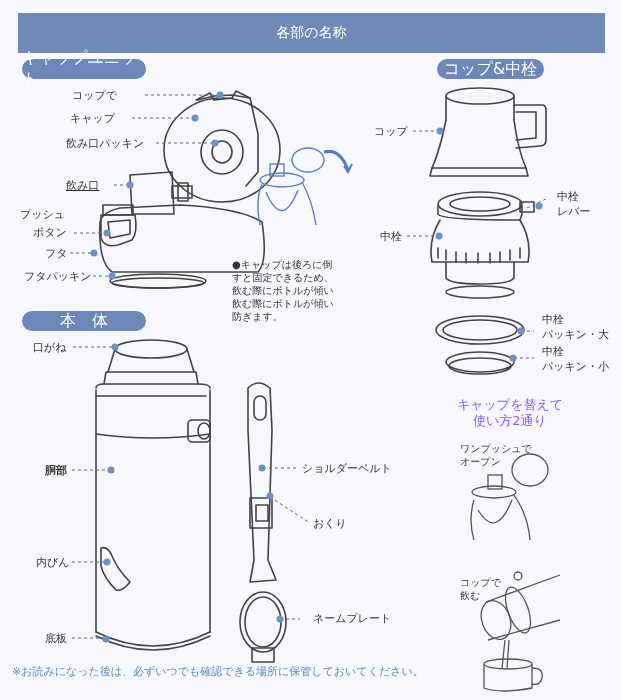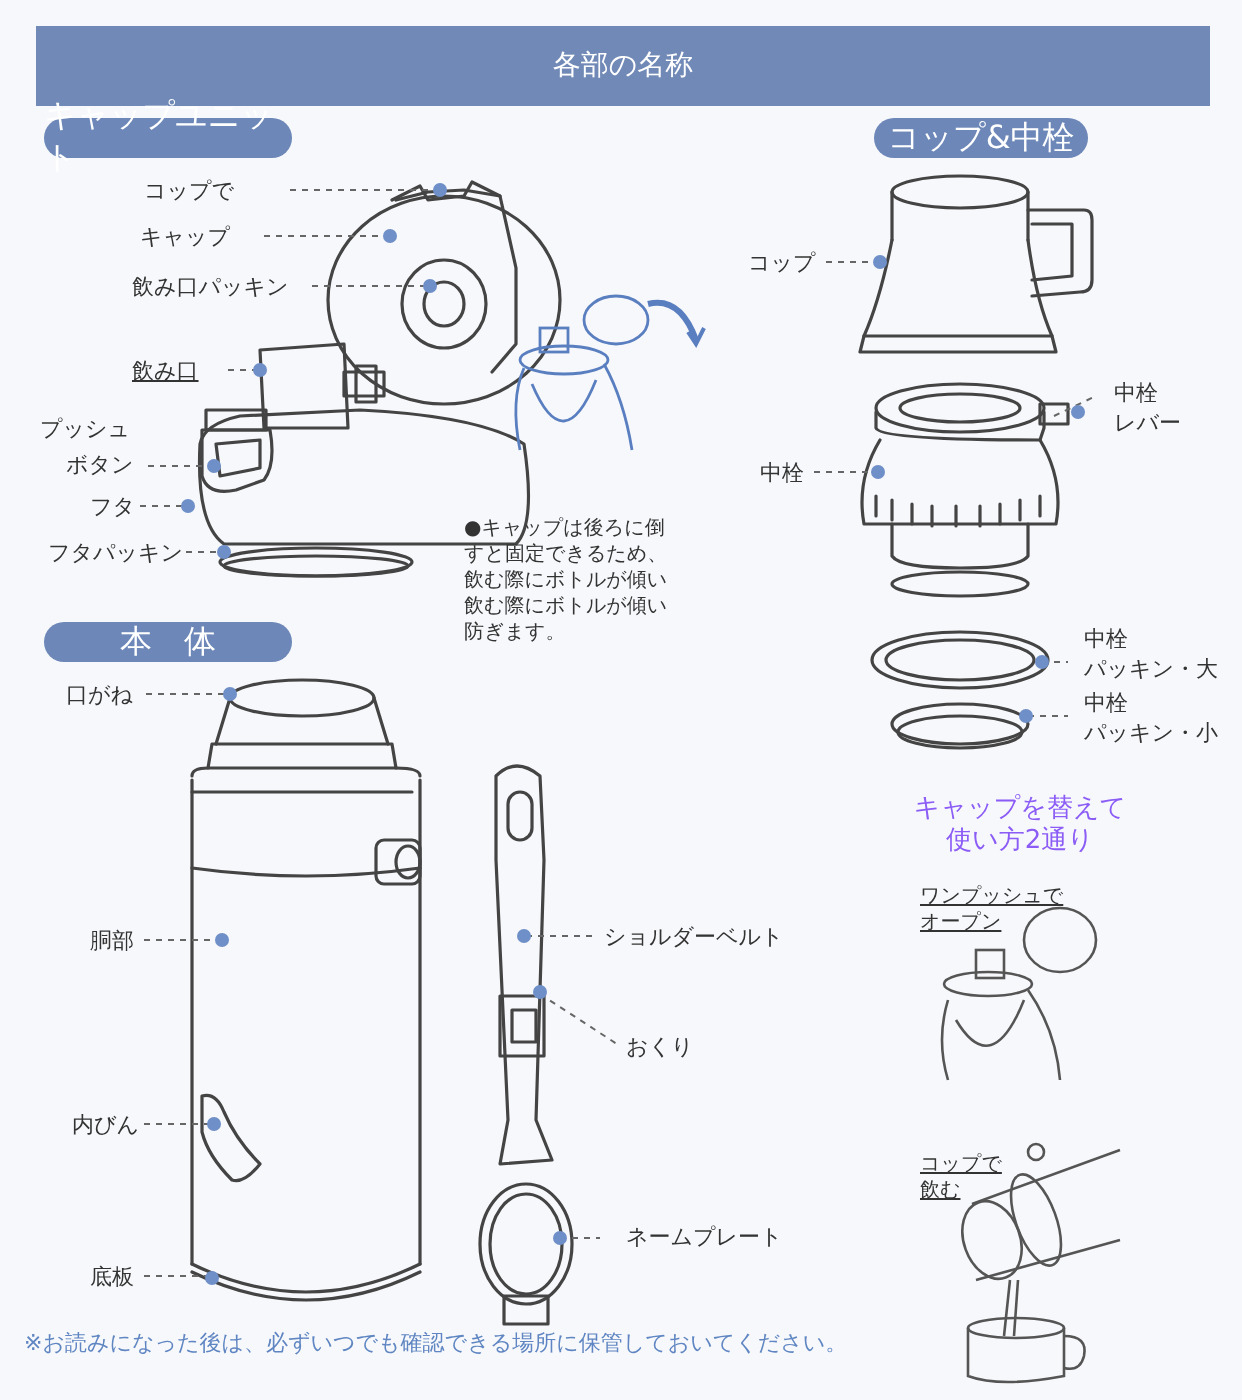--- a/index.html
+++ b/index.html
@@ -5,21 +5,21 @@
   * { box-sizing: border-box; margin: 0; padding: 0; }
   html, body { width: 621px; height: 700px; background: #f7f8fb; overflow: hidden; }
   body { position: relative; font-family: "DejaVu Sans", sans-serif; color: #333; }
   .title-bar { position: absolute; left: 18px; top: 13px; width: 587px; height: 40px; background: #7089b6; color: #fff; font-size: 14px; display: flex; align-items: center; justify-content: center; }
   .pill { position: absolute; height: 20px; border-radius: 10px; background: #6c87b8; color: #fff; font-size: 16px; display: flex; align-items: center; justify-content: center; }
   .lbl { position: absolute; font-size: 11px; color: #333; white-space: nowrap; line-height: 14px; }
   .note { position: absolute; font-size: 10px; line-height: 13px; color: #333; }
   .blue-head { position: absolute; font-size: 13px; line-height: 16px; color: #8b5cf6; text-align: center; }
   .footer { position: absolute; left: 12px; top: 664px; font-size: 11px; color: #5f86c2; white-space: nowrap; }
   .box { position: absolute; border: 1.5px solid #666; border-radius: 7px; background: #f7f8fb; }
-  .box-lbl { position: absolute; font-size: 10px; line-height: 13px; color: #333; text-decoration: underline; }
+  .box-lbl { position: absolute; font-size: 10px; line-height: 13px; color: #333; }
   svg.art { position: absolute; left: 0; top: 0; }
 </style>
 </head>
 <body>
 
 <div class="title-bar">
     <span>各部の名称</span>
   </div>
 
 <div class="pill" style="left:22px;top:59px;width:124px;">
@@ -203,21 +203,21 @@
 <div class="lbl" style="left:374px;top:125px;">コップ</div>
 <div class="lbl" style="left:557px;top:190px;">中栓</div>
 <div class="lbl" style="left:557px;top:205px;">レバー</div>
 <div class="lbl" style="left:380px;top:230px;">中栓</div>
 <div class="lbl" style="left:542px;top:313px;">中栓</div>
 <div class="lbl" style="left:542px;top:328px;">パッキン・大</div>
 <div class="lbl" style="left:542px;top:345px;">中栓</div>
 <div class="lbl" style="left:542px;top:360px;">パッキン・小</div>
 
 <div class="lbl" style="left:33px;top:341px;">口がね</div>
-<div class="lbl" style="left:45px;top:464px;">胴部</div>
+<div class="lbl" style="left:45px;top:464px;font-weight:bold;">胴部</div>
 <div class="lbl" style="left:36px;top:556px;">内びん</div>
 <div class="lbl" style="left:45px;top:632px;">底板</div>
 <div class="lbl" style="left:302px;top:462px;">ショルダーベルト</div>
 <div class="lbl" style="left:313px;top:517px;">おくり</div>
 <div class="lbl" style="left:313px;top:612px;">ネームプレート</div>
 
 <div class="blue-head" style="left:440px;top:397px;width:140px;">
   <div>キャップを替えて</div>
   <div>使い方2通り</div>
 </div>

